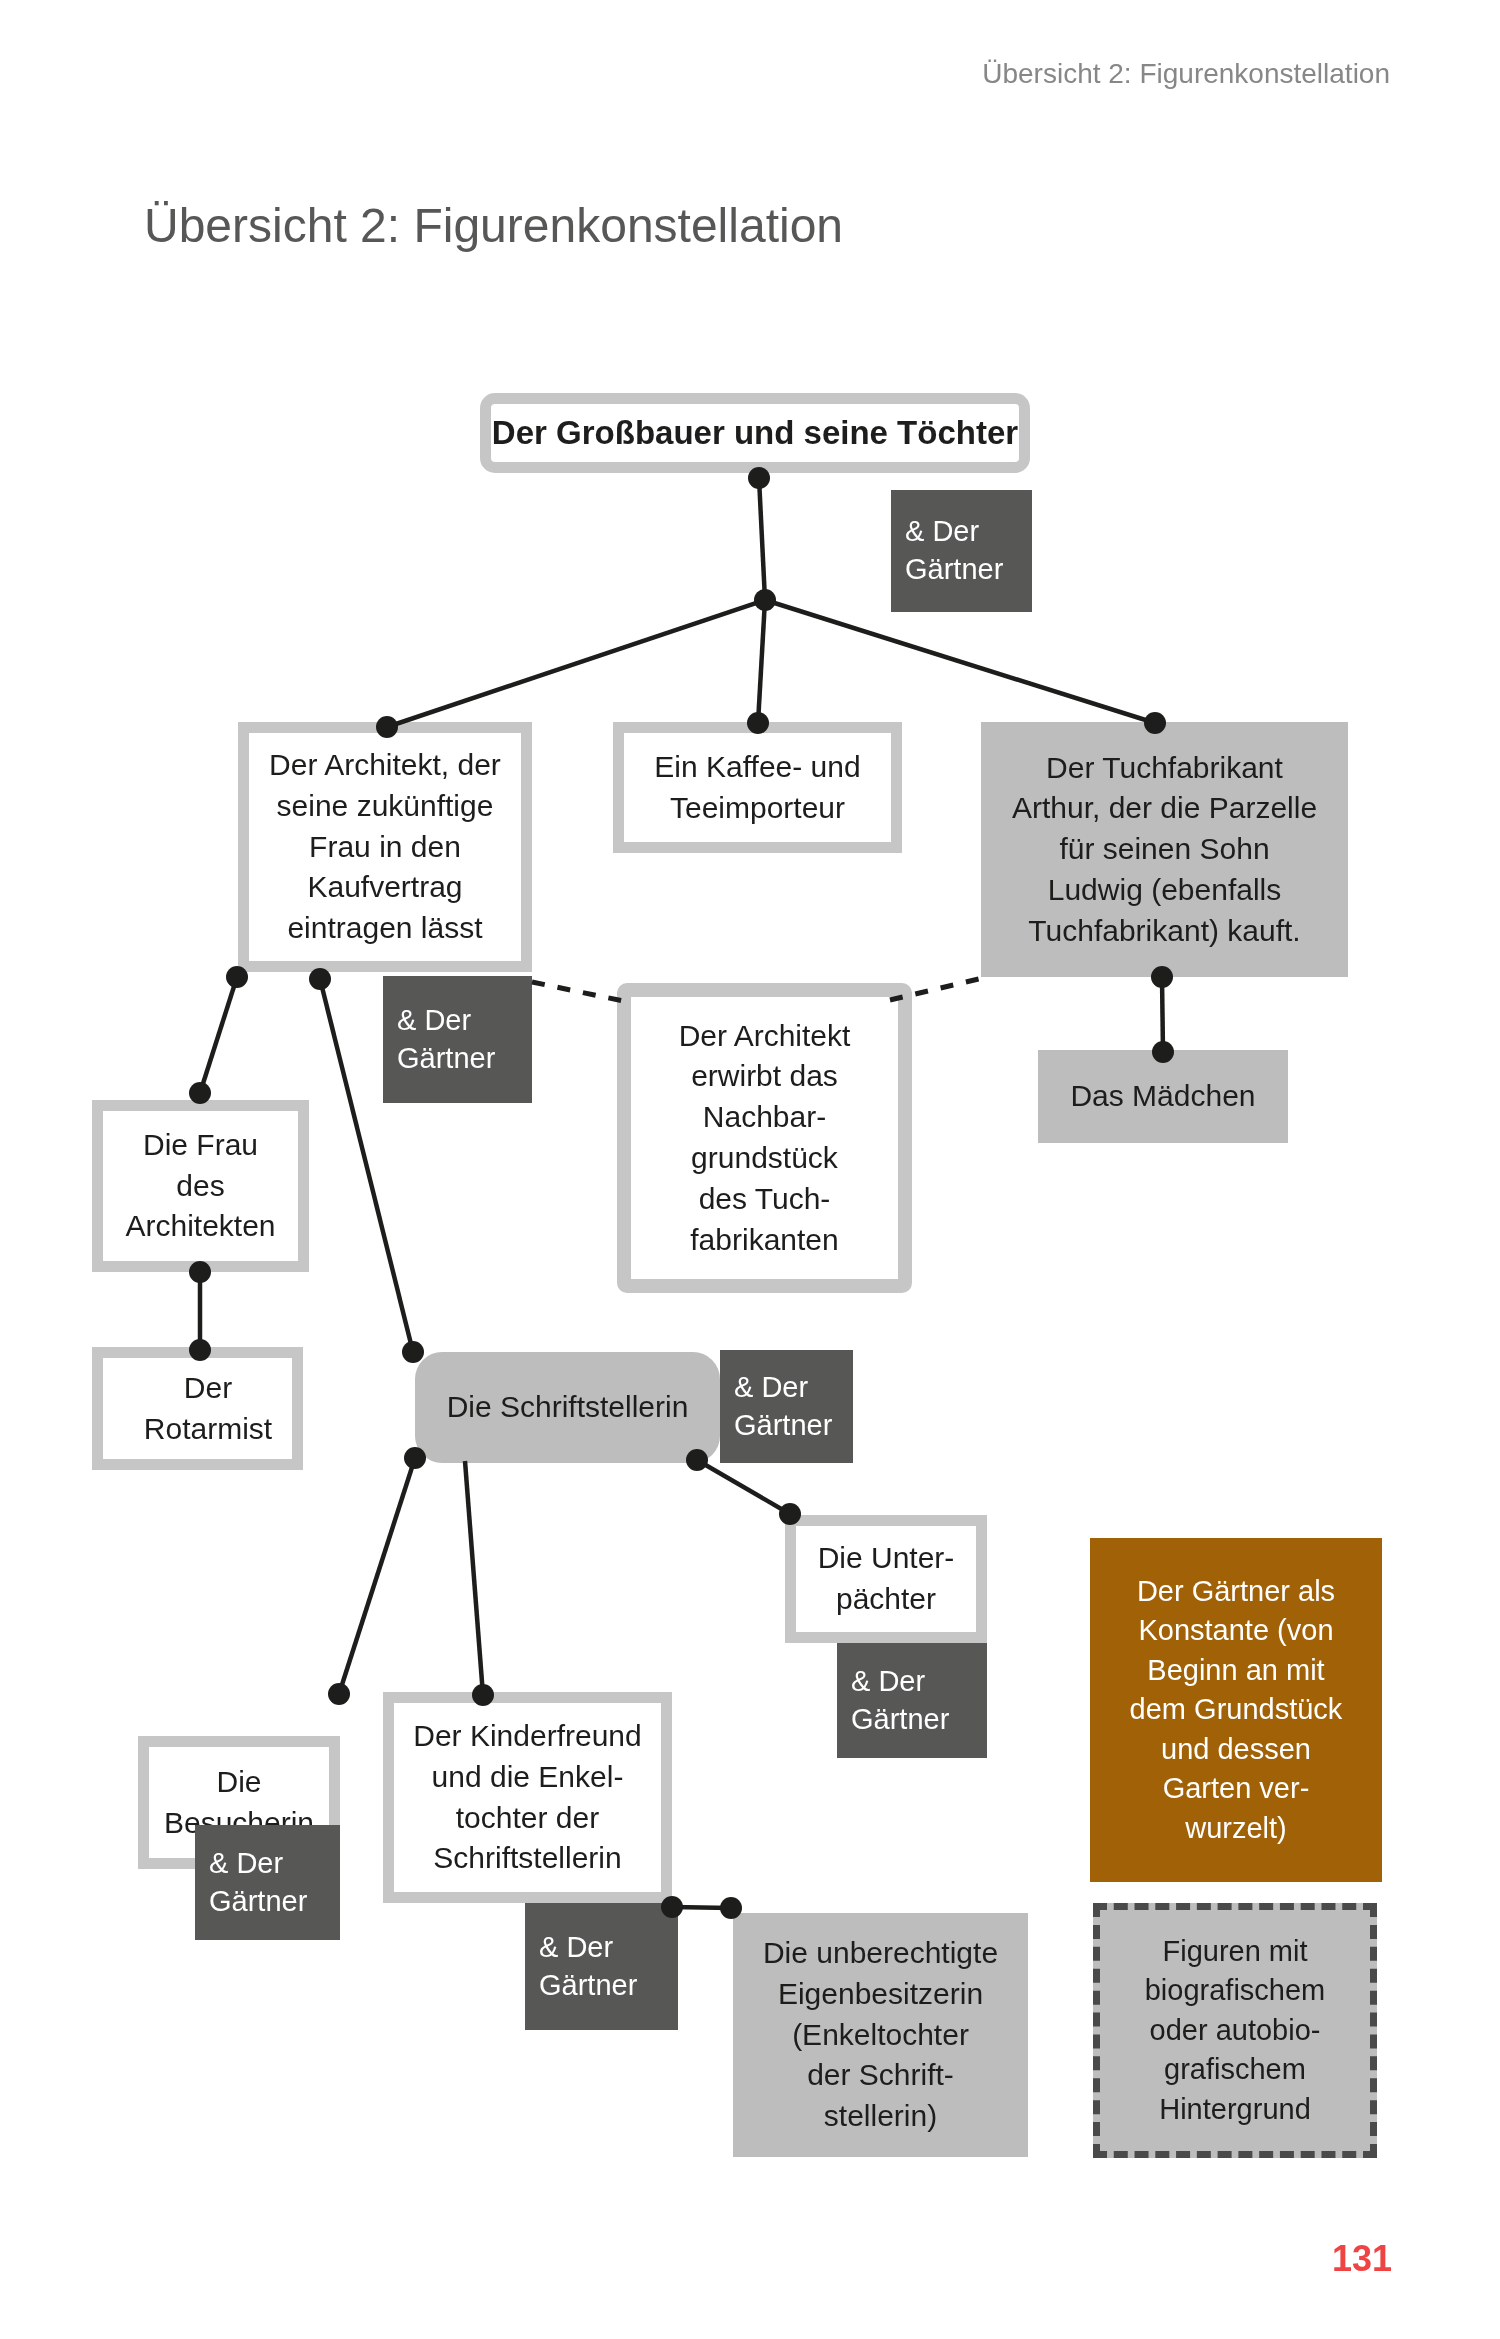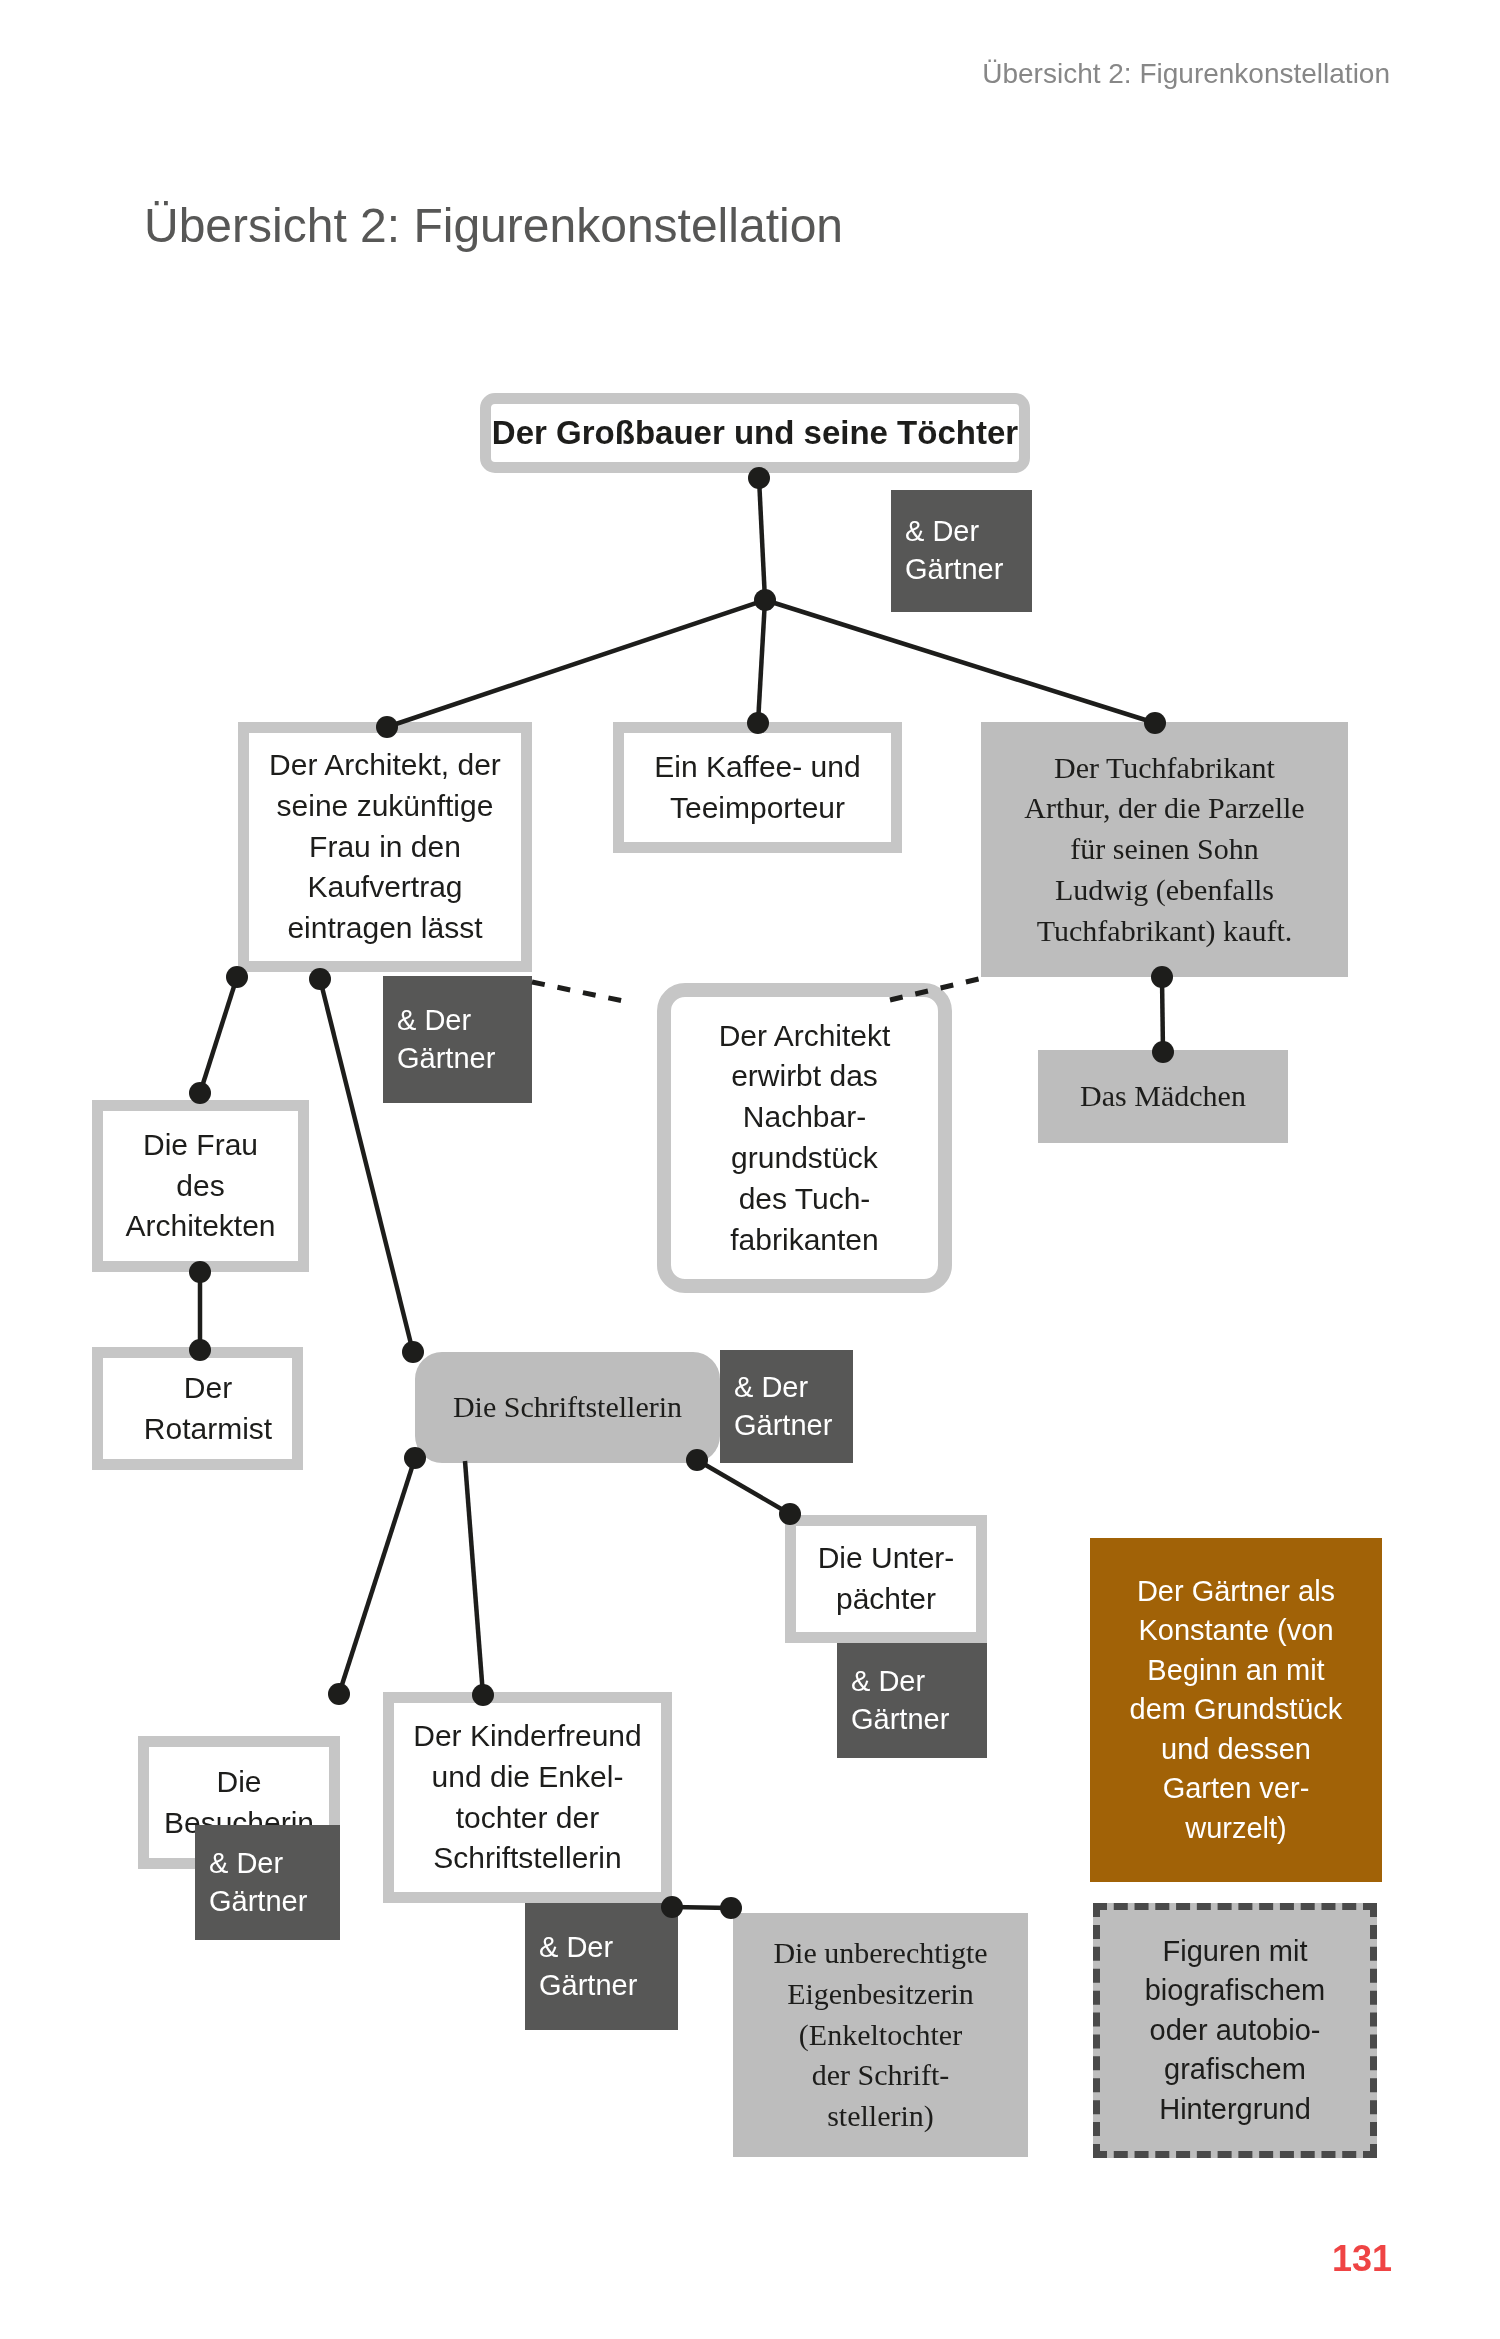--- a/index.html
+++ b/index.html
@@ -47,27 +47,25 @@
     line-height: 1.36;
     white-space: pre-line;
     color: #1d1d1b;
   }
   .node.bordered {
     background: #ffffff;
     border: 11px solid #c6c6c6;
   }
   .node.grayfill {
     background: #bdbdbd;
-    font-family: Liberation Serif, serif;
   }
   .node.rounded {
     background: #ffffff;
     border: 14px solid #c6c6c6;
-    border-radius: 28px;
-    margin-left: 40px;
+    border-radius: 10px;
   }
   .node.darkfill {
     background: #a16207;
     color: #ffffff;
   }
   .node.dashedbox {
     background: #bdbdbd;
     border: 7px dashed #4a4a4a;
   }
   .node.bold-label { font-weight: bold; font-size: 33px; border-radius: 15px; }

